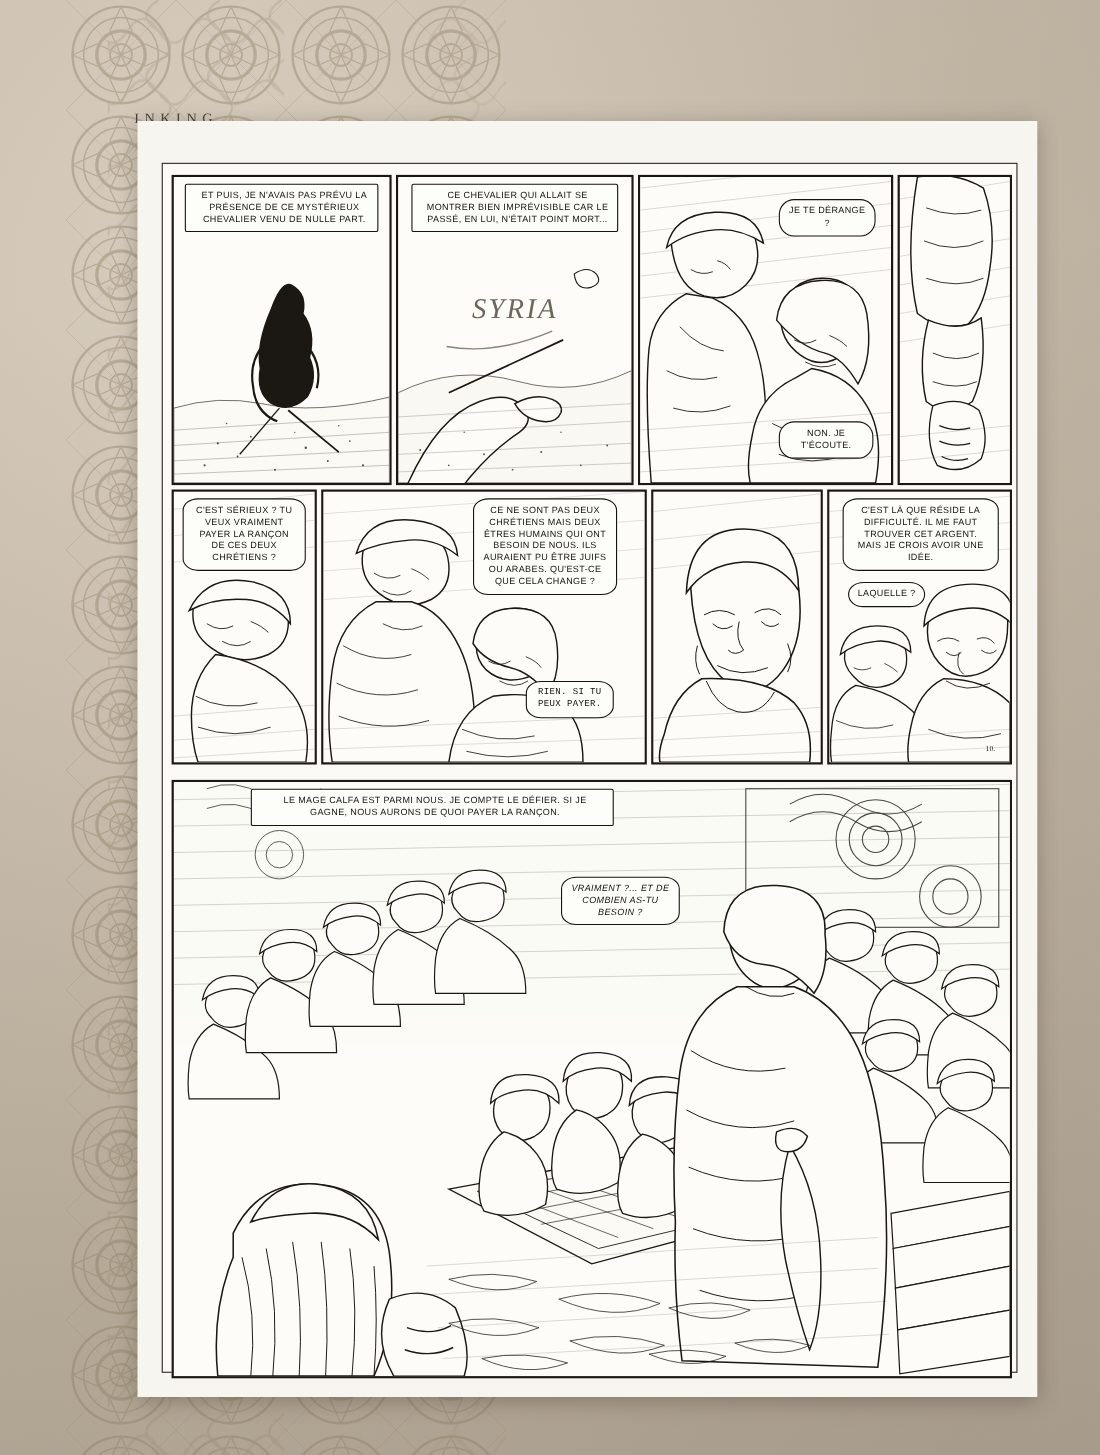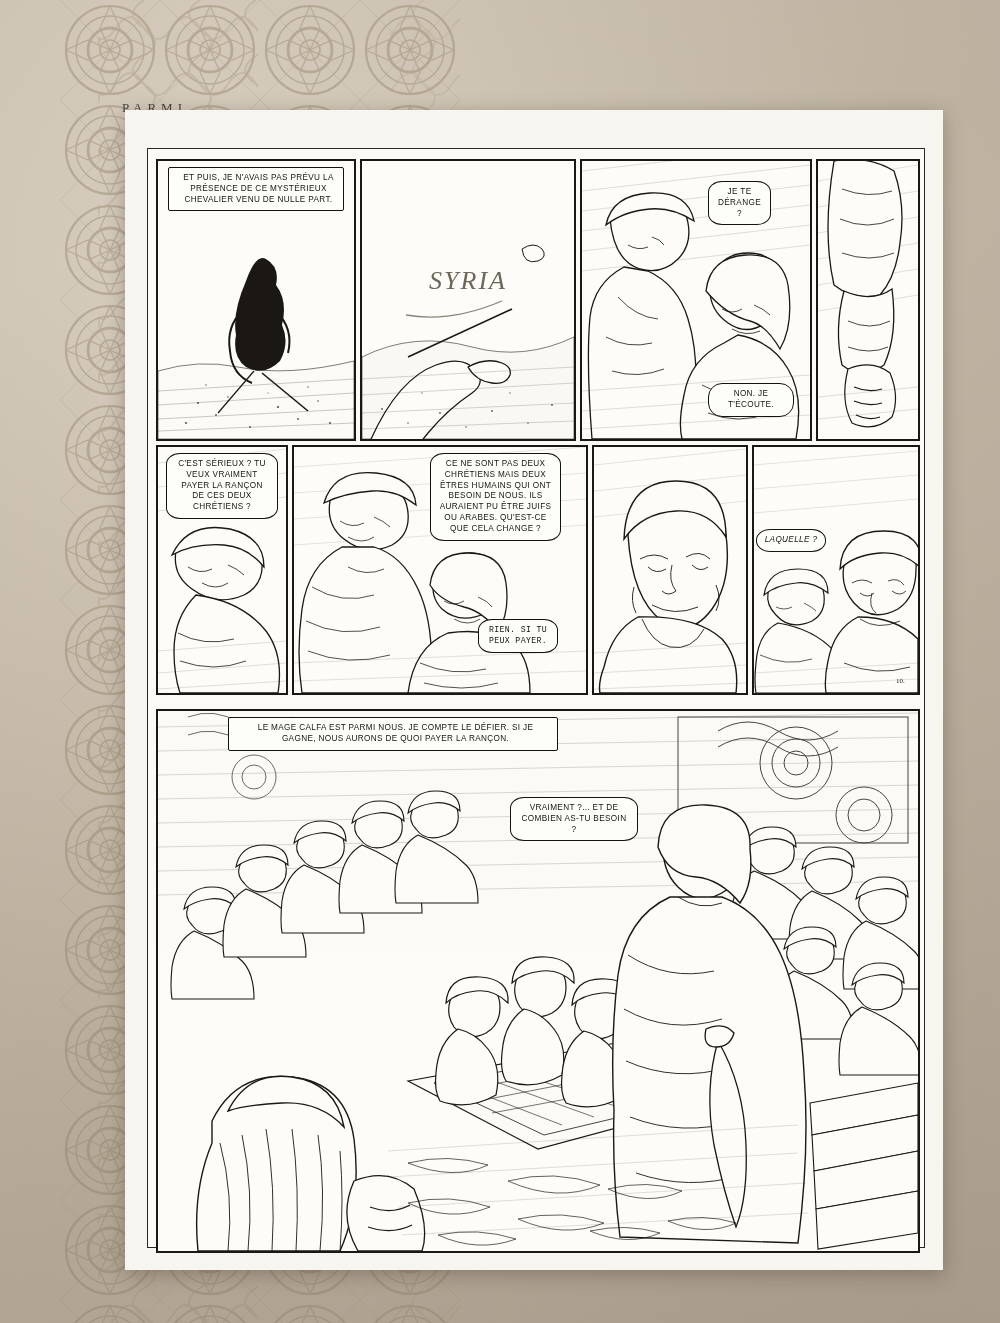--- a/index.html
+++ b/index.html
@@ -137,21 +137,21 @@
       <pattern id="knotPat" x="0" y="0" width="56" height="56" patternUnits="userSpaceOnUse">
         <path d="M0 28 q14 -22 28 0 q14 22 28 0" fill="none" stroke="#8d7d63" stroke-width="2"></path>
         <path d="M28 0 q-22 14 0 28 q22 14 0 28" fill="none" stroke="#8d7d63" stroke-width="2"></path>
       </pattern>
     </defs>
     <rect x="0" y="0" width="400" height="1323" fill="url(#circPat)"></rect>
     <rect x="38" y="0" width="160" height="1323" fill="url(#knotPat)" opacity="0.55"></rect>
     <rect x="330" y="0" width="70" height="1323" fill="url(#knotPat)" opacity="0.35"></rect>
   </svg>
 
-  <div class="section-label">PARMI</div>
+  <div class="section-label">INKING</div>
 
   <div id="board">
     <div id="artwork">
 
       <div class="panel" style="left:8px; top:10px; width:196px; height:278px;">
         <svg class="panel-art" viewBox="0 0 196 278" preserveAspectRatio="none">
           <rect width="196" height="278" fill="#fdfcf8"></rect>
 
           <path d="M0 210 q40 -12 80 -4 q50 10 116 -6 L196 278 L0 278 Z" fill="#fbfaf5" stroke="#2a2620" stroke-width="0.6"></path>
 
@@ -217,20 +217,21 @@
           </g>
           <g stroke="#1b1814" stroke-width="0.4" opacity="0.45">
             <path d="M0 218 L212 206"></path>
               <path d="M0 234 L212 222"></path>
               <path d="M0 252 L212 242"></path>
               <path d="M0 268 L212 260"></path>
           </g>
 
           <path d="M160 88 q12 -8 20 0 q6 8 -4 12 q-14 4 -16 -12 Z" fill="#fdfcf8" stroke="#1b1814" stroke-width="1"></path>
         </svg>
+        <div class="balloon rect" style="left:12px; top:6px; width:188px;">CE CHEVALIER QUI ALLAIT SE MONTRER BIEN IMPRÉVISIBLE CAR LE PASSÉ, EN LUI, N'ÉTAIT POINT MORT...</div>
       </div>
 
       <div class="panel" style="left:432px; top:10px; width:228px; height:278px;">
         <svg class="panel-art" viewBox="0 0 228 278" preserveAspectRatio="none">
           <rect width="228" height="278" fill="#fdfcf8"></rect>
 
           <g stroke="#1b1814" stroke-width="0.4" opacity="0.35">
             <path d="M0 10 L228 -16"></path>
               <path d="M0 30 L228 4"></path>
               <path d="M0 50 L228 24"></path>
@@ -263,21 +264,21 @@
             <path d="M150 168 q14 8 28 2"></path>
             <path d="M120 224 q24 14 52 8"></path>
               <path d="M126 252 q30 12 62 0"></path>
           </g>
           <g class="t" stroke="#1b1814" stroke-width="0.35" opacity="0.4">
             <path d="M0 230 L228 214"></path>
               <path d="M0 250 L228 234"></path>
               <path d="M0 268 L228 254"></path>
           </g>
         </svg>
-        <div class="balloon rounded" style="left:126px; top:20px; width:63px;">JE TE DÉRANGE ?</div>
+        <div class="balloon rounded" style="left:126px; top:20px; width:88px;border-radius:14px;">JE TE DÉRANGE ?</div>
         <div class="balloon rounded" style="left:126px; top:222px; width:86px;border-radius:14px;">NON. JE T'ÉCOUTE.</div>
       </div>
 
       <div class="panel" style="left:668px; top:10px; width:100px; height:278px;">
         <svg class="panel-art" viewBox="0 0 100 278" preserveAspectRatio="none">
           <rect width="100" height="278" fill="#fdfcf8"></rect>
           <g stroke="#1b1814" stroke-width="0.4" opacity="0.32">
             <path d="M0 20 L100 4"></path>
               <path d="M0 46 L100 30"></path>
               <path d="M0 72 L100 56"></path>
@@ -451,21 +452,22 @@
               <path d="M138 144 q8 6 14 0"></path>
             <path d="M118 146 q-4 14 4 20"></path>
             <path d="M106 172 q18 12 40 2"></path>
             <path d="M90 216 q32 14 66 4"></path>
           </g>
           <g stroke="#1b1814" stroke-width="0.35" opacity="0.36">
             <path d="M0 226 L164 216"></path>
               <path d="M0 240 L164 232"></path>
           </g>
         </svg>
-        <div class="balloon rounded" style="left:2px; top:82px; width:70px;font-style:italic;">LAQUELLE ?</div>
+        <div class="balloon rounded" style="left:12px; top:6px; width:142px;">C'EST LÀ QUE RÉSIDE LA DIFFICULTÉ. IL ME FAUT TROUVER CET ARGENT. MAIS JE CROIS AVOIR UNE IDÉE.</div>
+        <div class="balloon rounded" style="left:17px; top:82px; width:70px;">LAQUELLE ?</div>
       </div>
 
       <div class="pagenum" style="left:748px; top:528px;">10.</div>
 
       <div class="panel" style="left:8px; top:560px; width:760px; height:540px;">
         <svg class="panel-art" viewBox="0 0 760 540" preserveAspectRatio="none">
           <rect width="760" height="540" fill="#fdfcf8"></rect>
 
           <g opacity="0.8">
             <rect x="0" y="0" width="760" height="240" fill="#fbfaf5"></rect>
@@ -650,18 +652,18 @@
           </g>
           <g stroke="#1b1814" stroke-width="0.4" opacity="0.35">
             <path d="M230 440 L640 414"></path>
               <path d="M230 466 L640 442"></path>
               <path d="M240 496 L648 472"></path>
             <path d="M244 524 L650 502"></path>
           </g>
         </svg>
 
         <div class="balloon rect" style="left:70px; top:6px; width:330px;">LE MAGE CALFA EST PARMI NOUS. JE COMPTE LE DÉFIER. SI JE GAGNE, NOUS AURONS DE QUOI PAYER LA RANÇON.</div>
-        <div class="balloon rounded" style="left:352px; top:86px; width:128px;">VRAIMENT ?... ET DE COMBIEN AS-TU BESOIN ?</div>
+        <div class="balloon rounded" style="left:352px; top:86px; width:108px;font-style:italic;">VRAIMENT ?... ET DE COMBIEN AS-TU BESOIN ?</div>
       </div>
 
     </div>
   </div>
 </div>
 
 </body></html>

